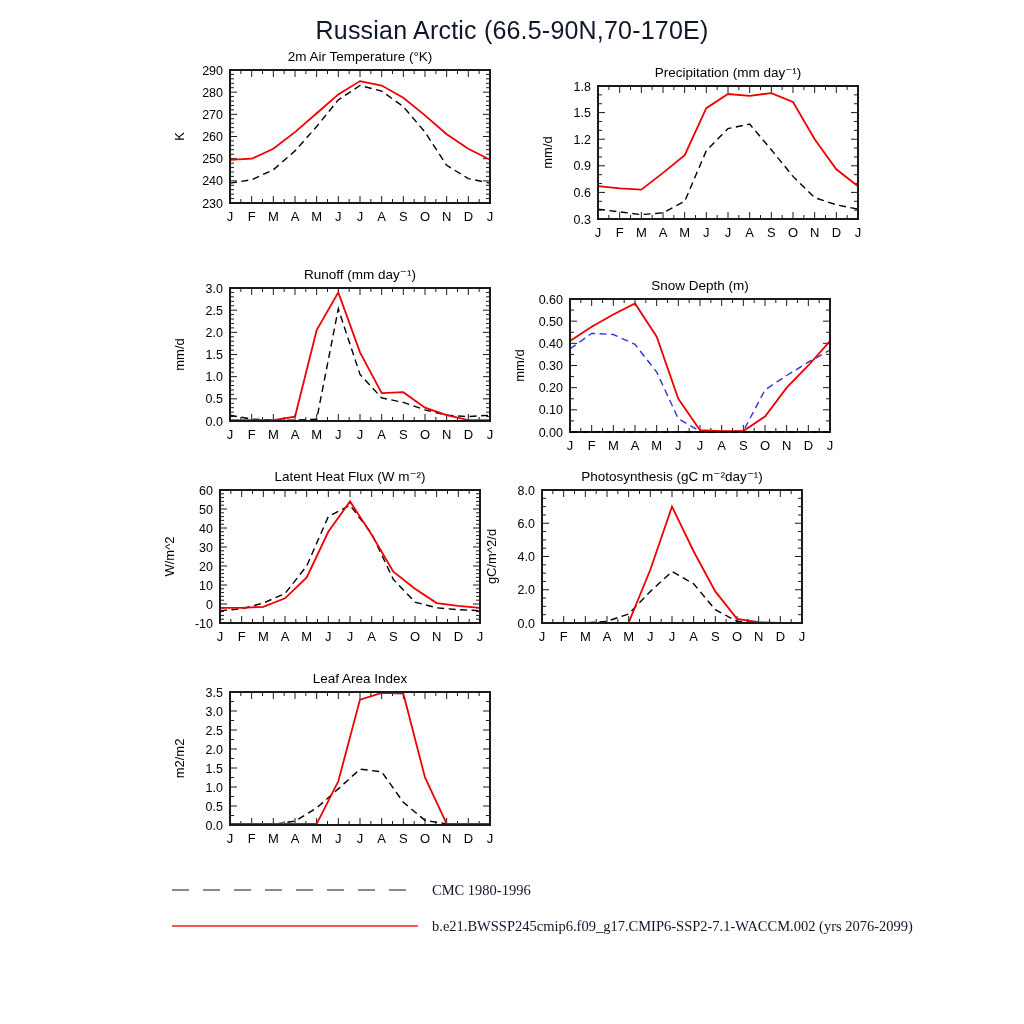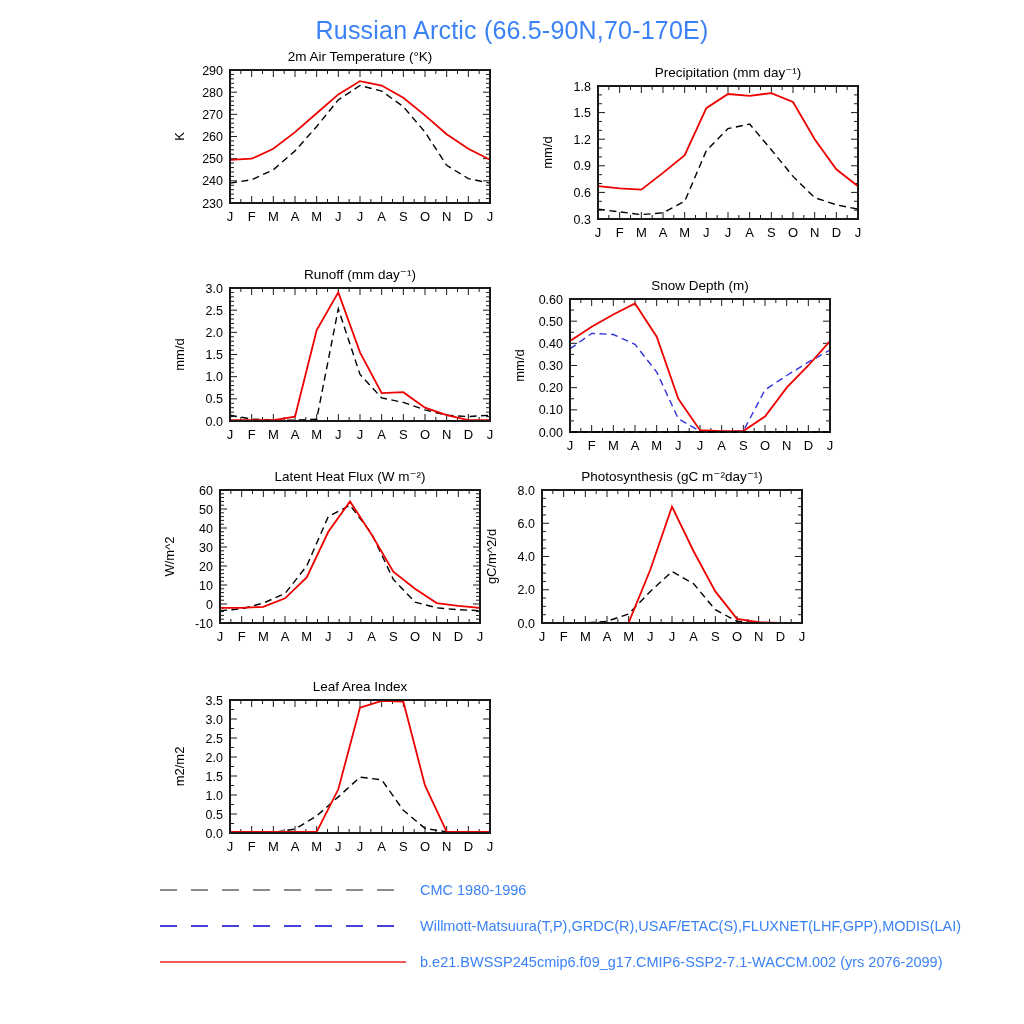--- a/index.html
+++ b/index.html
@@ -1,27 +1,27 @@
 <!DOCTYPE html>
 <html><head>
 <meta charset="utf-8">
 <style>
   html,body{margin:0;padding:0;background:#ffffff;}
   #canvas{position:relative;width:1024px;height:1024px;background:#ffffff;overflow:hidden;
-          font-family:"Liberation Sans","DejaVu Sans",sans-serif;color:#3b82f6;}
+          font-family:"Liberation Sans","DejaVu Sans",sans-serif;color:#0f172a;}
   #main-title{position:absolute;top:16px;left:0;width:100%;text-align:center;
               font-size:25px;font-weight:500;letter-spacing:0.2px;margin:0;}
   .chart{position:absolute;width:340px;height:192px;}
   .chart svg{display:block;}
   .chart text{font-family:"Liberation Sans","DejaVu Sans",sans-serif;fill:#000;}
   .chart .axis-tick-label{font-size:12.5px;}
   .chart .month-label{font-size:13px;}
   .chart .chart-title{font-size:13.5px;}
   .chart .y-unit{font-size:13px;}
-  #legend{position:absolute;left:158px;top:872px;}
+  #legend{position:absolute;left:170px;top:872px;font-family:Liberation Serif, serif;}
   .legend-row{display:flex;align-items:center;height:36px;}
   .legend-label{font-size:14.5px;margin-left:12px;white-space:nowrap;}
 </style>
 </head>
 <body>
 
 <div id="canvas">
   <h1 id="main-title">Russian Arctic (66.5-90N,70-170E)</h1>
   <div id="charts">
       <div class="chart" style="left: 168px; top: 46px;">
@@ -197,21 +197,21 @@
           <text x="235.33333333333334" y="175" text-anchor="middle" class="month-label">S</text>
           <text x="257" y="175" text-anchor="middle" class="month-label">O</text>
           <text x="278.66666666666663" y="175" text-anchor="middle" class="month-label">N</text>
           <text x="300.33333333333337" y="175" text-anchor="middle" class="month-label">D</text>
           <text x="322" y="175" text-anchor="middle" class="month-label">J</text>
           <path d="M62.0,157.0L83.7,157.0L105.3,157.0L127.0,155.3L148.7,147.9L170.3,125.4L192.0,105.5L213.7,117.9L235.3,143.7L257.0,155.3L278.7,157.0L300.3,157.0L322.0,157.0" fill="none" stroke="#000000" stroke-width="1.4" stroke-dasharray="7 4.5"></path>
           <path d="M62.0,157.0L83.7,157.0L105.3,157.0L127.0,157.0L148.7,156.7L170.3,103.8L192.0,40.6L213.7,85.5L235.3,125.4L257.0,152.8L278.7,156.2L300.3,157.0L322.0,157.0" fill="none" stroke="#ee0000" stroke-width="1.8"></path>
           <rect x="62" y="24" width="260" height="133" fill="none" stroke="#1a1a1a" stroke-width="2"></rect>
         </svg>
       </div>
-      <div class="chart" style="left: 168px; top: 668px; margin-top: 8px;">
+      <div class="chart" style="left: 168px; top: 668px;">
         <svg width="340" height="192" viewBox="0 0 340 192">
           <text x="192" y="15" text-anchor="middle" class="chart-title">Leaf Area Index</text>
           <text x="16" y="90.5" text-anchor="middle" class="y-unit" transform="rotate(-90 16 90.5)">m2/m2</text>
           <path d="M62,157h7M322,157h-7M62,138h7M322,138h-7M62,119h7M322,119h-7M62,100h7M322,100h-7M62,81h7M322,81h-7M62,62h7M322,62h-7M62,43h7M322,43h-7M62,24h7M322,24h-7M62,147.5h4M322,147.5h-4M62,128.5h4M322,128.5h-4M62,109.5h4M322,109.5h-4M62,90.5h4M322,90.5h-4M62,71.5h4M322,71.5h-4M62,52.5h4M322,52.5h-4M62,33.5h4M322,33.5h-4M62,157v-7M62,24v7M72.83333333333334,157v-4M72.83333333333334,24v4M83.66666666666667,157v-7M83.66666666666667,24v7M94.5,157v-4M94.5,24v4M105.33333333333334,157v-7M105.33333333333334,24v7M116.16666666666667,157v-4M116.16666666666667,24v4M127,157v-7M127,24v7M137.83333333333334,157v-4M137.83333333333334,24v4M148.66666666666669,157v-7M148.66666666666669,24v7M159.5,157v-4M159.5,24v4M170.33333333333331,157v-7M170.33333333333331,24v7M181.16666666666666,157v-4M181.16666666666666,24v4M192,157v-7M192,24v7M202.83333333333331,157v-4M202.83333333333331,24v4M213.66666666666666,157v-7M213.66666666666666,24v7M224.5,157v-4M224.5,24v4M235.33333333333334,157v-7M235.33333333333334,24v7M246.16666666666669,157v-4M246.16666666666669,24v4M257,157v-7M257,24v7M267.8333333333333,157v-4M267.8333333333333,24v4M278.66666666666663,157v-7M278.66666666666663,24v7M289.5,157v-4M289.5,24v4M300.33333333333337,157v-7M300.33333333333337,24v7M311.1666666666667,157v-4M311.1666666666667,24v4M322,157v-7M322,24v7" stroke="#1a1a1a" stroke-width="1" fill="none"></path>
           <text x="55" y="161.5" text-anchor="end" class="axis-tick-label">0.0</text>
           <text x="55" y="142.5" text-anchor="end" class="axis-tick-label">0.5</text>
           <text x="55" y="123.5" text-anchor="end" class="axis-tick-label">1.0</text>
           <text x="55" y="104.5" text-anchor="end" class="axis-tick-label">1.5</text>
           <text x="55" y="85.5" text-anchor="end" class="axis-tick-label">2.0</text>
           <text x="55" y="66.5" text-anchor="end" class="axis-tick-label">2.5</text>
@@ -238,24 +238,18 @@
     </div>
   <div id="legend">
       <div class="legend-row">
         <svg width="250" height="6">
           <line x1="2" y1="3" x2="248" y2="3" stroke="#8a8a8a" stroke-width="1.8" stroke-dasharray="17 14"></line>
         </svg>
         <span class="legend-label">CMC 1980-1996</span>
       </div>
       <div class="legend-row">
         <svg width="250" height="6">
-          <line x1="2" y1="3" x2="248" y2="3" stroke="#4444dd" stroke-width="1.8" stroke-dasharray="17 14"></line>
-        </svg>
-        <span class="legend-label">Willmott-Matsuura(T,P),GRDC(R),USAF/ETAC(S),FLUXNET(LHF,GPP),MODIS(LAI)</span>
-      </div>
-      <div class="legend-row">
-        <svg width="250" height="6">
           <line x1="2" y1="3" x2="248" y2="3" stroke="#ee2222" stroke-width="1.6"></line>
         </svg>
         <span class="legend-label">b.e21.BWSSP245cmip6.f09_g17.CMIP6-SSP2-7.1-WACCM.002 (yrs 2076-2099)</span>
       </div>
     </div>
 </div>
 
 </body></html>

